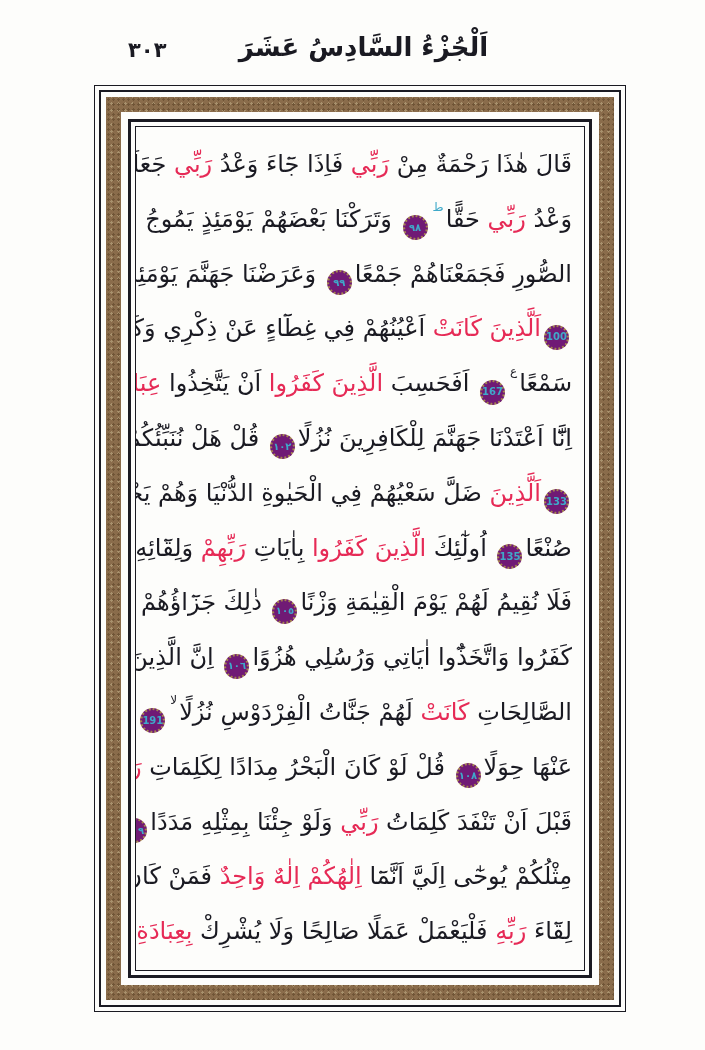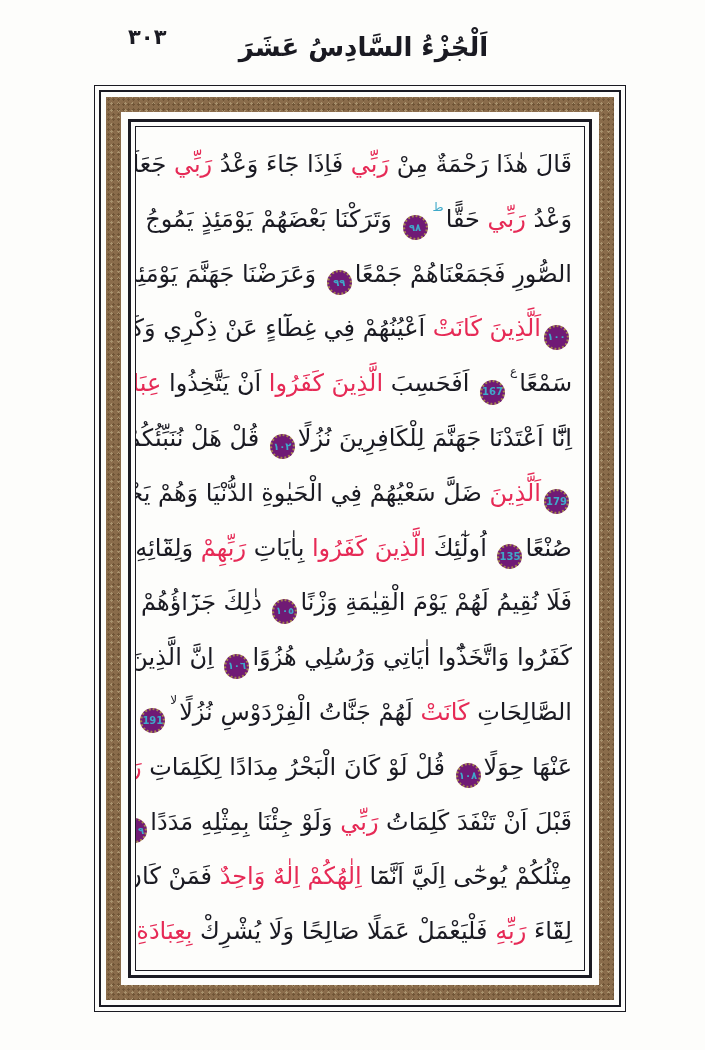--- a/index.html
+++ b/index.html
@@ -17,21 +17,21 @@
     font-family:"DejaVu Sans","Liberation Sans",sans-serif;
     color:var(--ink);
   }
   
   .header{position:absolute;top:24px;left:0;width:705px;height:56px;}
   .juz-title{
     position:absolute;top:8px;left:0;width:705px;text-align:center;
     font-size:26px;font-weight:bold;letter-spacing:1px;color:var(--ink);padding-left:11px;
   }
   .page-number{
-    position:absolute;top:1px;left:128px;
+    position:absolute;top:14px;left:128px;
     font-size:21px;font-weight:bold;color:var(--ink);
   }
   
   .f{box-sizing:border-box;width:100%;height:100%;}
   .frame-outer{
     position:absolute;left:94px;top:85px;width:532px;height:927px;
     border:1.5px solid var(--ink);padding:4px;box-sizing:border-box;background:var(--paper);
   }
   .frame-line2{border:2px solid var(--ink);padding:5px;}
   .brown-band{
@@ -84,24 +84,24 @@
 <div class="frame-outer">
   <div class="f frame-line2">
     <div class="f brown-band">
       <div class="f inner-gap">
         <div class="f frame-thick">
           <div class="f frame-thin">
             <div class="text-area">
                 <div class="qline"><span class="seg k">قَالَ هٰذَا رَحْمَةٌ مِنْ </span><span class="seg r">رَبِّي</span><span class="seg k"> فَاِذَا جَٓاءَ وَعْدُ </span><span class="seg r">رَبِّي</span><span class="seg k"> جَعَلَهُ دَكَّٓاءَ</span></div>
                 <div class="qline"><span class="seg k">وَعْدُ </span><span class="seg r">رَبِّي</span><span class="seg k"> حَقًّا</span><span class="seg sb">ط</span><span class="vm">٩٨</span><span class="seg k"> وَتَرَكْنَا بَعْضَهُمْ يَوْمَئِذٍ يَمُوجُ فِي بَعْضٍ وَنُفِخَ فِي</span></div>
                 <div class="qline"><span class="seg k">الصُّورِ فَجَمَعْنَاهُمْ جَمْعًا</span><span class="vm">٩٩</span><span class="seg k"> وَعَرَضْنَا جَهَنَّمَ يَوْمَئِذٍ لِلْكَافِرِينَ عَرْضًا</span></div>
-                <div class="qline"><span class="vm">١٠٠</span><span class="seg r">اَلَّذِينَ كَانَتْ</span><span class="seg k"> اَعْيُنُهُمْ فِي غِطَٓاءٍ عَنْ ذِكْرِي وَكَانُوا لَا يَسْتَطِيعُونَ</span></div>
+                <div class="qline"><span class="vm">100</span><span class="seg r">اَلَّذِينَ كَانَتْ</span><span class="seg k"> اَعْيُنُهُمْ فِي غِطَٓاءٍ عَنْ ذِكْرِي وَكَانُوا لَا يَسْتَطِيعُونَ</span></div>
                 <div class="qline"><span class="seg k">سَمْعًا</span><span class="seg sk">ع</span><span class="vm">167</span><span class="seg k"> اَفَحَسِبَ </span><span class="seg r">الَّذِينَ كَفَرُوا</span><span class="seg k"> اَنْ يَتَّخِذُوا </span><span class="seg r">عِبَادِي</span></div>
                 <div class="qline"><span class="seg k">اِنَّٓا اَعْتَدْنَا جَهَنَّمَ لِلْكَافِرِينَ نُزُلًا</span><span class="vm">١٠٢</span><span class="seg k"> قُلْ هَلْ نُنَبِّئُكُمْ بِالْاَخْسَرِينَ اَعْمَالًا</span></div>
-                <div class="qline"><span class="vm">179</span><span class="seg r">اَلَّذِينَ</span><span class="seg k"> ضَلَّ سَعْيُهُمْ فِي الْحَيٰوةِ الدُّنْيَا وَهُمْ يَحْسَبُونَ اَنَّهُمْ يُحْسِنُونَ</span></div>
+                <div class="qline"><span class="vm">133</span><span class="seg r">اَلَّذِينَ</span><span class="seg k"> ضَلَّ سَعْيُهُمْ فِي الْحَيٰوةِ الدُّنْيَا وَهُمْ يَحْسَبُونَ اَنَّهُمْ يُحْسِنُونَ</span></div>
                 <div class="qline"><span class="seg k">صُنْعًا</span><span class="vm">135</span><span class="seg k"> اُولٰٓئِكَ </span><span class="seg r">الَّذِينَ كَفَرُوا</span><span class="seg k"> بِاٰيَاتِ </span><span class="seg r">رَبِّهِمْ</span><span class="seg k"> وَلِقَٓائِهِ فَحَبِطَتْ </span></div>
                 <div class="qline"><span class="seg k">فَلَا نُقِيمُ لَهُمْ يَوْمَ الْقِيٰمَةِ وَزْنًا</span><span class="vm">١٠٥</span><span class="seg k"> ذٰلِكَ جَزَٓاؤُهُمْ جَهَنَّمُ بِمَا</span></div>
                 <div class="qline"><span class="seg k">كَفَرُوا وَاتَّخَذُٓوا اٰيَاتِي وَرُسُلِي هُزُوًا</span><span class="vm">١٠٦</span><span class="seg k"> اِنَّ الَّذِينَ اٰمَنُوا </span></div>
                 <div class="qline"><span class="seg k">الصَّالِحَاتِ </span><span class="seg r">كَانَتْ</span><span class="seg k"> لَهُمْ جَنَّاتُ الْفِرْدَوْسِ نُزُلًا</span><span class="seg sk">لا</span><span class="vm">191</span><span class="seg k"> خَالِدِينَ فِيهَا لَا يَبْغُونَ</span></div>
                 <div class="qline"><span class="seg k">عَنْهَا حِوَلًا</span><span class="vm">١٠٨</span><span class="seg k"> قُلْ لَوْ كَانَ الْبَحْرُ مِدَادًا لِكَلِمَاتِ </span><span class="seg r">رَبِّي</span></div>
                 <div class="qline"><span class="seg k">قَبْلَ اَنْ تَنْفَدَ كَلِمَاتُ </span><span class="seg r">رَبِّي</span><span class="seg k"> وَلَوْ جِئْنَا بِمِثْلِهِ مَدَدًا</span><span class="vm">١٠٩</span></div>
                 <div class="qline"><span class="seg k">مِثْلُكُمْ يُوحٰٓى اِلَيَّ اَنَّمَٓا </span><span class="seg r">اِلٰهُكُمْ اِلٰهٌ وَاحِدٌ</span><span class="seg k"> فَمَنْ كَانَ يَرْجُوا</span></div>
                 <div class="qline"><span class="seg k">لِقَٓاءَ </span><span class="seg r">رَبِّهِ</span><span class="seg k"> فَلْيَعْمَلْ عَمَلًا صَالِحًا وَلَا يُشْرِكْ </span><span class="seg r">بِعِبَادَةِ رَبِّهِ</span></div>
               </div>
           </div>

